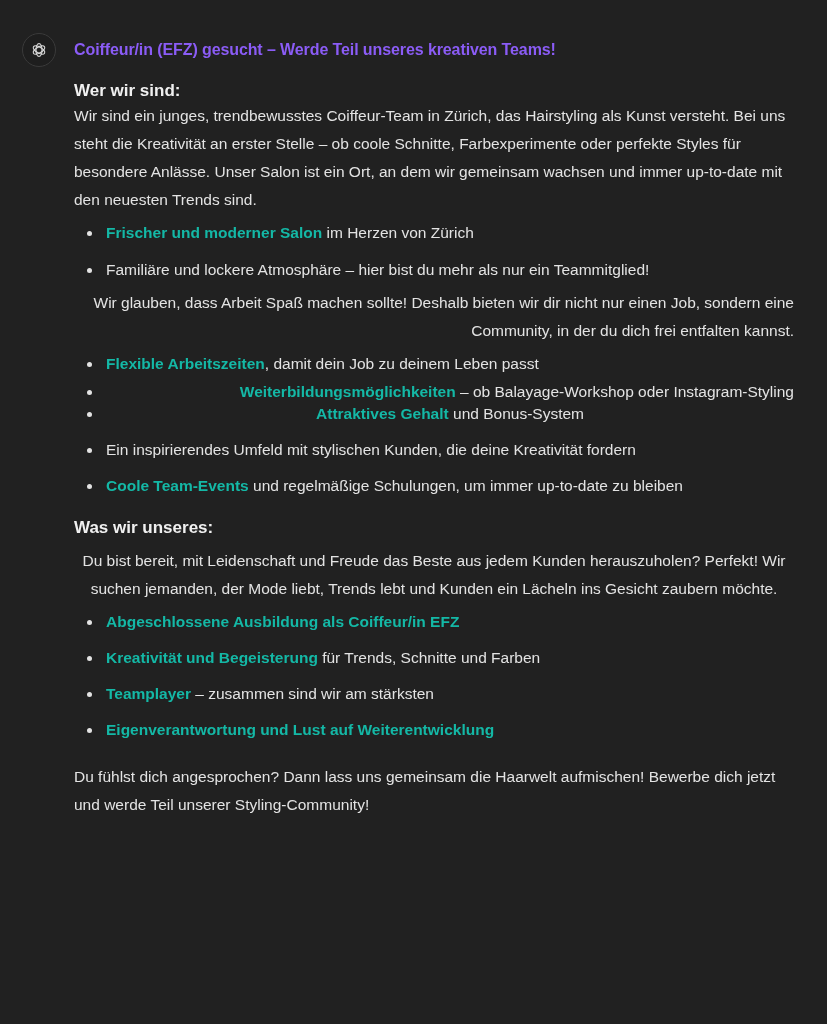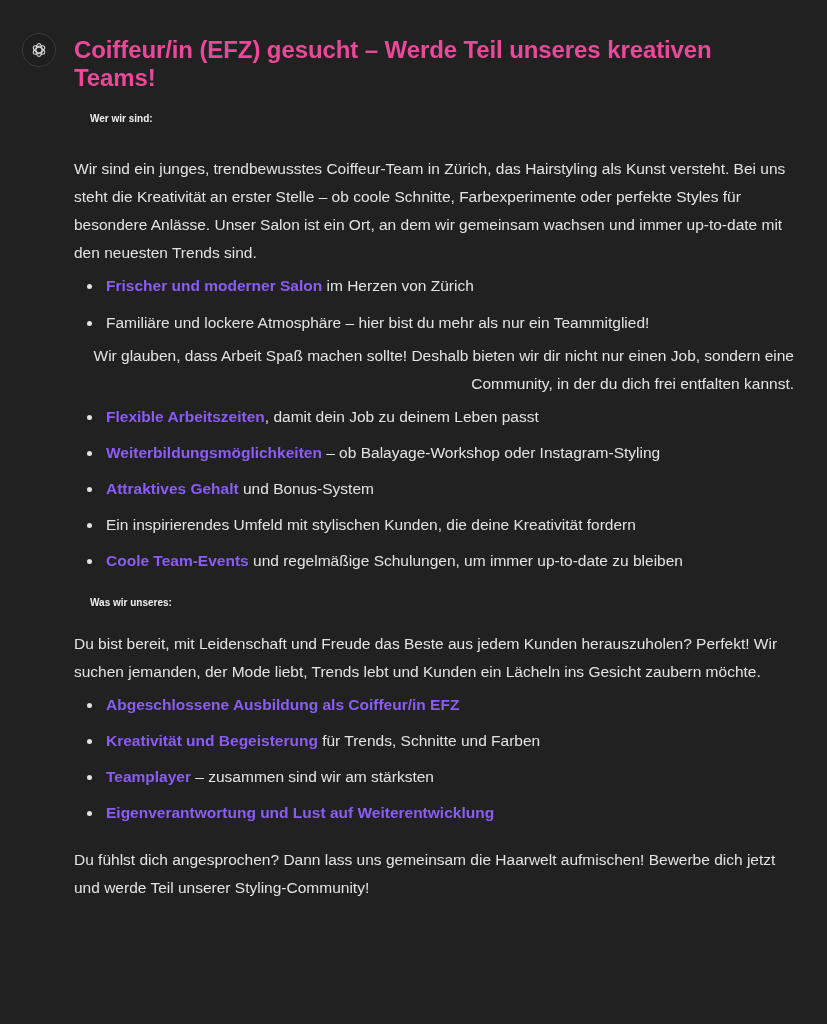--- a/index.html
+++ b/index.html
@@ -10,67 +10,67 @@
     font-size:15.5px;
     position:relative;
   }
   .avatar {
     position:absolute; left:22px; top:33px; width:32px; height:32px;
     border-radius:50%; border:1px solid #3a3a3a; background:#1e1e1e;
     display:flex; align-items:center; justify-content:center;
   }
   .content { position:absolute; left:74px; top:36px; width:720px; }
   h1 {
-    margin:0; font-size:24px; font-weight:bold; color:#ec4899; line-height:28px;
+    margin:0; font-size:16px; font-weight:bold; color:#8b5cf6; line-height:28px;
     letter-spacing:-0.1px;
   }
-  h3 { margin:16px; font-size:10px; font-weight:bold; color:#f0f0f0; line-height:22px; }
+  h3 { margin:0; font-size:17px; font-weight:bold; color:#f0f0f0; line-height:22px; }
   p { margin:0; line-height:28px; }
   ul { margin:0; padding:0; list-style:none; }
   li { position:relative; padding-left:32px; line-height:22px; }
   li::before {
     content:""; position:absolute; left:13px; top:9px; width:5px; height:5px;
     border-radius:50%; background:#e3e3e3;
   }
-  b { color:#8b5cf6; }
+  b { color:#14b8a6; }
 </style>
 </head>
 <body>
 
 <div class="avatar">
   <svg width="18" height="18" viewBox="0 0 24 24" fill="none" stroke="#d8d8d8" stroke-width="1.6">
     <g transform="translate(12 12)">
       <ellipse rx="4" ry="8.5" transform="rotate(0)"></ellipse>
       <ellipse rx="4" ry="8.5" transform="rotate(60)"></ellipse>
       <ellipse rx="4" ry="8.5" transform="rotate(120)"></ellipse>
     </g>
   </svg>
 </div>
 
 <div class="content">
   <h1>Coiffeur/in (EFZ) gesucht – Werde Teil unseres kreativen Teams!</h1>
 
   <h3 style="margin-top:16px;">Wer wir sind:</h3>
-  <p style="margin-top:25px;">Wir sind ein junges, trendbewusstes Coiffeur-Team in Zürich, das Hairstyling als Kunst versteht. Bei uns steht die Kreativität an erster Stelle – ob coole Schnitte, Farbexperimente oder perfekte Styles für besondere Anlässe. Unser Salon ist ein Ort, an dem wir gemeinsam wachsen und immer up-to-date mit den neuesten Trends sind.</p>
+  <p style="margin-top:0;">Wir sind ein junges, trendbewusstes Coiffeur-Team in Zürich, das Hairstyling als Kunst versteht. Bei uns steht die Kreativität an erster Stelle – ob coole Schnitte, Farbexperimente oder perfekte Styles für besondere Anlässe. Unser Salon ist ein Ort, an dem wir gemeinsam wachsen und immer up-to-date mit den neuesten Trends sind.</p>
   <ul style="margin-top:8px;">
     <li><b>Frischer und moderner Salon</b><span> im Herzen von Zürich</span></li>
     <li style="margin-top:15px;"><span>Familiäre und lockere Atmosphäre – hier bist du mehr als nur ein Teammitglied!</span></li>
   </ul>
 
   <p style="margin-top:8px;text-align:right;">Wir glauben, dass Arbeit Spaß machen sollte! Deshalb bieten wir dir nicht nur einen Job, sondern eine Community, in der du dich frei entfalten kannst.</p>
   <ul style="margin-top:8px;">
     <li><b>Flexible Arbeitszeiten</b><span>, damit dein Job zu deinem Leben passt</span></li>
-    <li style="margin-top:14px;"><b>Weiterbildungsmöglichkeiten</b><span> – ob Balayage-Workshop oder Instagram-Styling</span></li>
-    <li style="margin-top:14px;"><b>Attraktives Gehalt</b><span> und Bonus-System</span></li>
+    <li style="margin-top:6px;text-align:right;"><b>Weiterbildungsmöglichkeiten</b><span> – ob Balayage-Workshop oder Instagram-Styling</span></li>
+    <li style="margin-top:0;text-align:center;"><b>Attraktives Gehalt</b><span> und Bonus-System</span></li>
     <li style="margin-top:14px;"><span>Ein inspirierendes Umfeld mit stylischen Kunden, die deine Kreativität fordern</span></li>
     <li style="margin-top:14px;"><b>Coole Team-Events</b><span> und regelmäßige Schulungen, um immer up-to-date zu bleiben</span></li>
   </ul>
 
   <h3 style="margin-top:20px;">Was wir unseres:</h3>
-  <p style="margin-top:8px;">Du bist bereit, mit Leidenschaft und Freude das Beste aus jedem Kunden herauszuholen? Perfekt! Wir suchen jemanden, der Mode liebt, Trends lebt und Kunden ein Lächeln ins Gesicht zaubern möchte.</p>
+  <p style="margin-top:8px;text-align:center;">Du bist bereit, mit Leidenschaft und Freude das Beste aus jedem Kunden herauszuholen? Perfekt! Wir suchen jemanden, der Mode liebt, Trends lebt und Kunden ein Lächeln ins Gesicht zaubern möchte.</p>
   <ul style="margin-top:8px;">
     <li><b>Abgeschlossene Ausbildung als Coiffeur/in EFZ</b></li>
     <li style="margin-top:14px;"><b>Kreativität und Begeisterung</b><span> für Trends, Schnitte und Farben</span></li>
     <li style="margin-top:14px;"><b>Teamplayer</b><span> – zusammen sind wir am stärksten</span></li>
     <li style="margin-top:14px;"><b>Eigenverantwortung und Lust auf Weiterentwicklung</b></li>
   </ul>
 
   <p style="margin-top:22px;">Du fühlst dich angesprochen? Dann lass uns gemeinsam die Haarwelt aufmischen! Bewerbe dich jetzt und werde Teil unserer Styling-Community!</p>
 </div>
 

